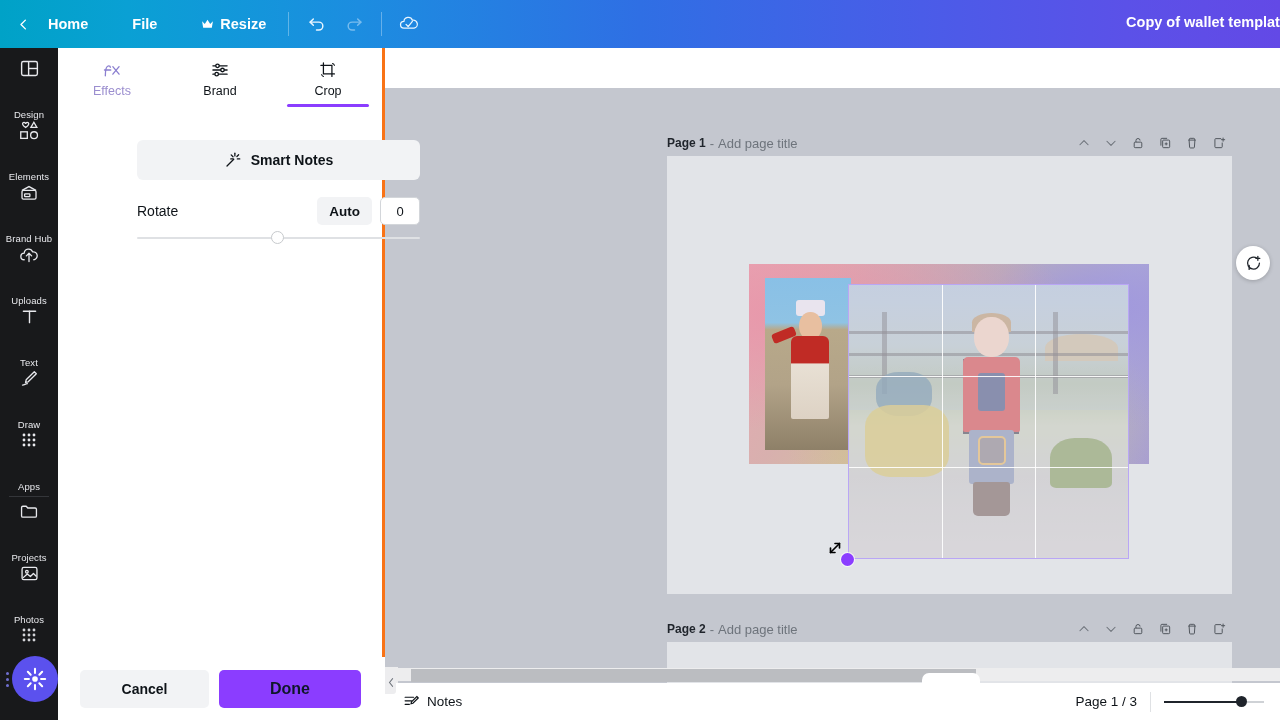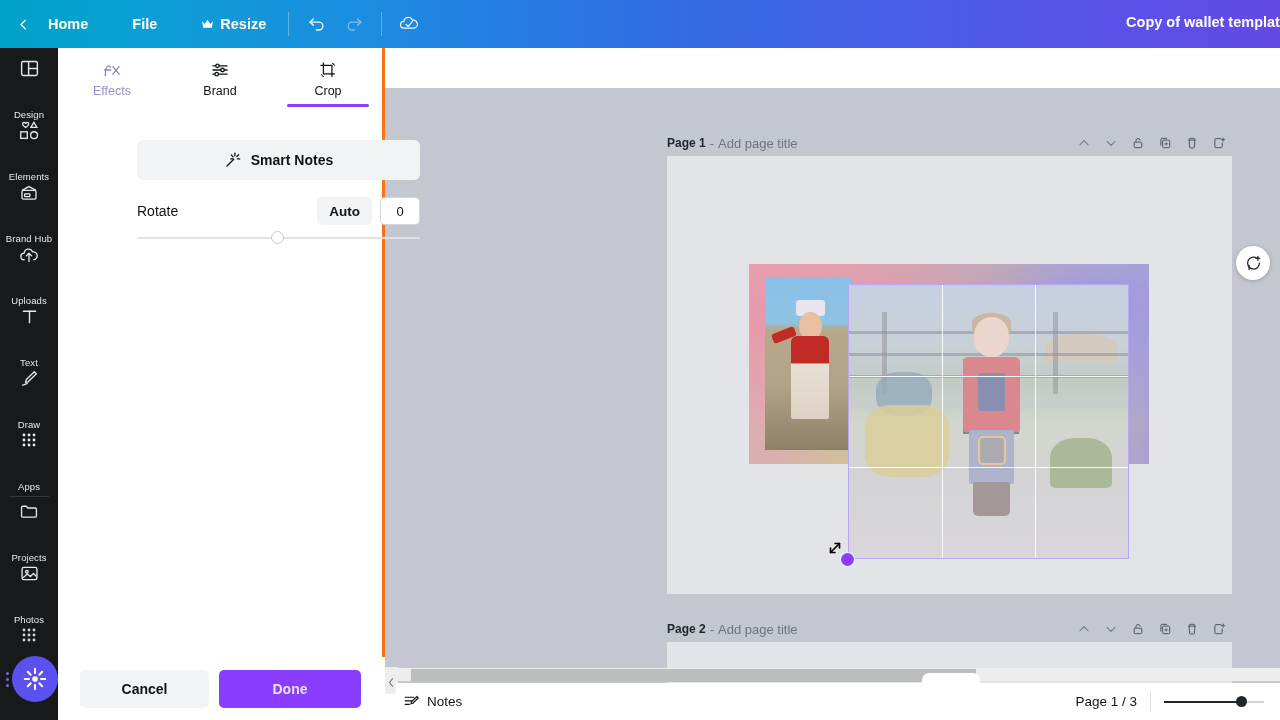--- a/index.html
+++ b/index.html
@@ -107,21 +107,21 @@
     border-top: 1px solid transparent;
   }
   .btn-cancel {
     width: 129px; height: 38px; border-radius: 5px; background: #f2f3f5;
     display: flex; align-items: center; justify-content: center;
     font-size: 14px; font-weight: 700; color: #0e1318; cursor: pointer;
   }
   .btn-done {
     width: 142px; height: 38px; border-radius: 5px; background: #8b3dff;
     display: flex; align-items: center; justify-content: center;
-    font-size: 14px; font-weight: 700; color: #e5e5e5; cursor: pointer;
+    font-size: 16px; font-weight: 700; color: #0f172a; cursor: pointer;
   }
   .panel-collapse {
     position: absolute; left: 385px; top: 670px; width: 11px; height: 24px;
     background: #ededef; border-radius: 0 3px 3px 0;
     display: flex; align-items: center; justify-content: center; z-index: 28; cursor: pointer;
   }
 
   
   .editor { position: absolute; left: 385px; top: 48px; width: 895px; height: 672px; background: #fff; overflow: hidden; }
   .toolbar-strip {

